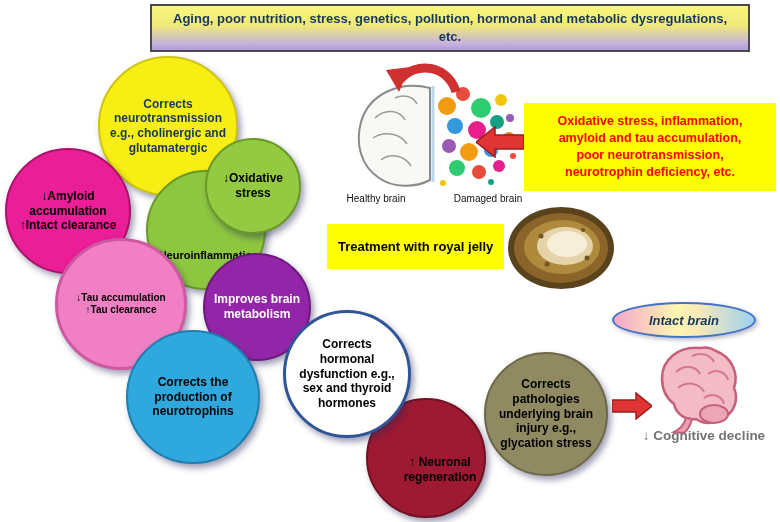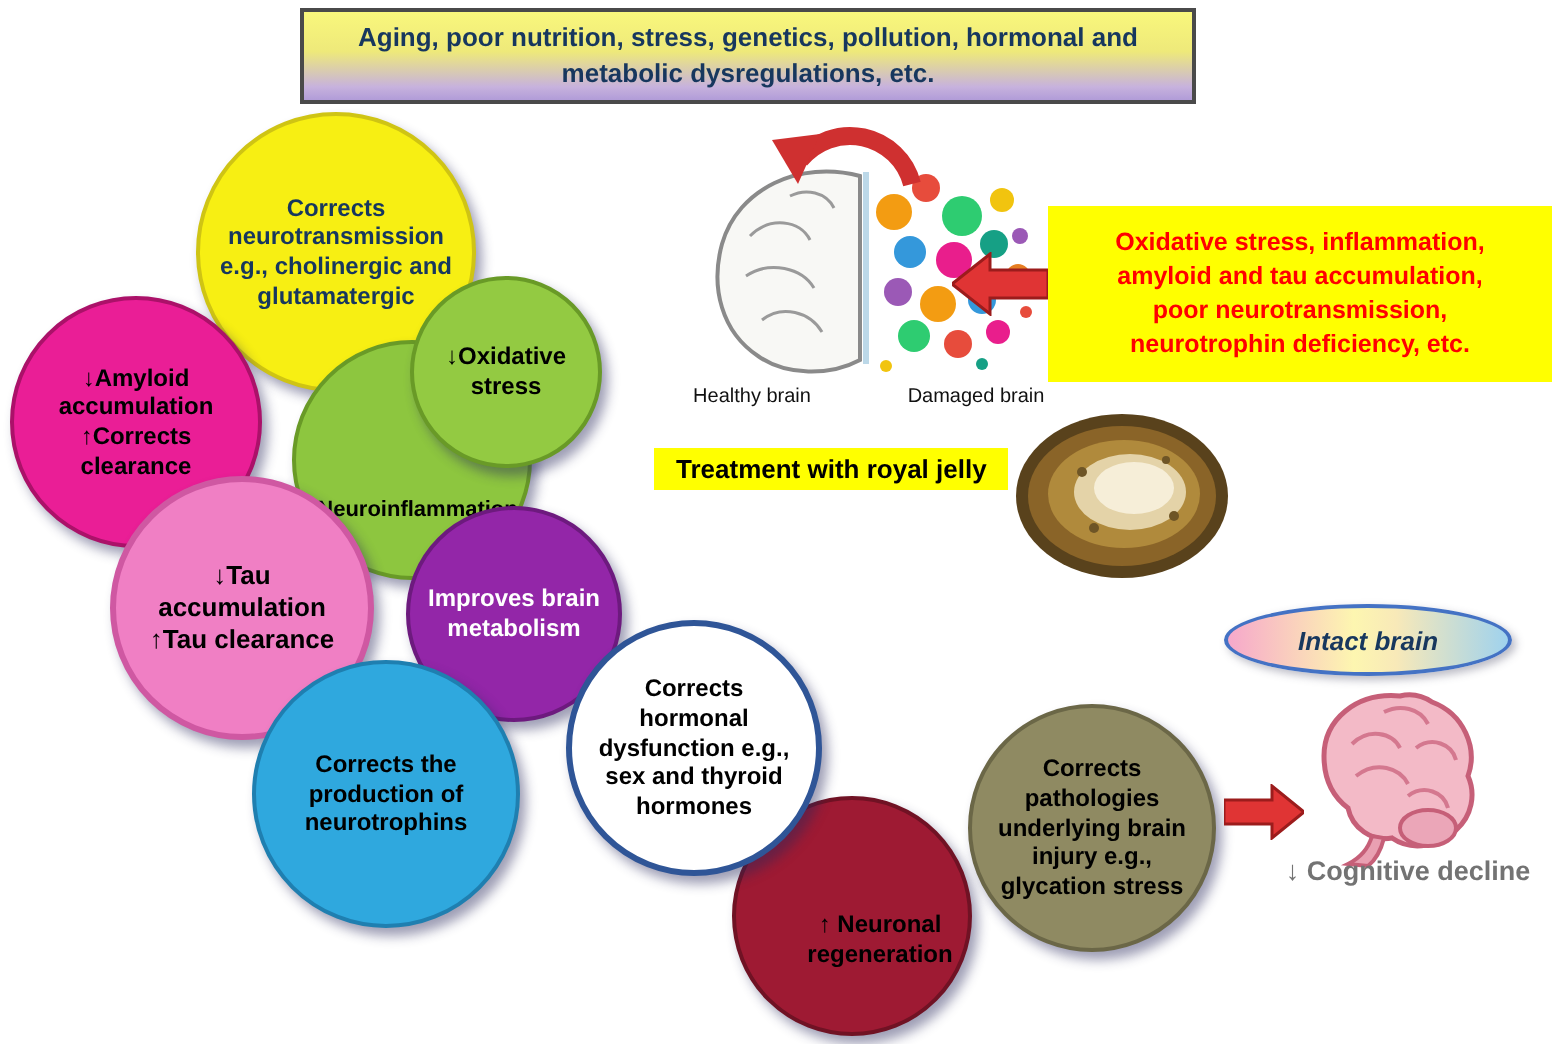--- a/index.html
+++ b/index.html
@@ -12,21 +12,21 @@
     width: 780px;
     height: 522px;
     background: #ffffff;
     overflow: hidden;
   }
 
   
   .banner {
     position: absolute;
     left: 150px; top: 4px;
-    width: 448px; height: 48px;
+    width: 600px; height: 48px;
     border: 2px solid #4a4a4a;
     background: linear-gradient(to bottom, #f9f77c 0%, #eee97a 45%, #c7b2dd 85%, #b19cd8 100%);
     display: flex; align-items: center; justify-content: center;
     text-align: center;
     color: #17375e;
     font-weight: bold;
     font-size: 13px;
     line-height: 1.35;
     padding: 2px 17px;
   }
@@ -42,21 +42,21 @@
     line-height: 1.22;
     color: #000;
     box-shadow: 3px 4px 6px rgba(40,40,90,0.45);
     padding: 8px;
   }
   .b-yellow   { left: 98px;  top: 56px;  width: 140px; height: 140px; background: #f7ef13; border: 2px solid #cfc414; color: #17375e; }
   .b-magenta  { left: 5px;   top: 148px; width: 126px; height: 126px; background: #ea1e96; border: 2px solid #ab1169; }
   .b-green-lg { left: 146px; top: 170px; width: 120px; height: 120px; background: #8dc63f; border: 2px solid #699a27; align-items: flex-end; padding-bottom: 26px; }
   .b-green-lg .lbl { white-space: nowrap; font-size: 11px; }
   .b-green-sm { left: 205px; top: 138px; width: 96px;  height: 96px;  background: #93ca42; border: 2px solid #699a27; }
-  .b-pink     { left: 55px;  top: 238px; width: 132px; height: 132px; background: #f07fc4; border: 3px solid #cf58a2; font-size: 13px; }
+  .b-pink     { left: 55px;  top: 238px; width: 132px; height: 132px; background: #f07fc4; border: 3px solid #cf58a2; font-size: 10px; }
   .b-purple   { left: 203px; top: 253px; width: 108px; height: 108px; background: #9326a8; border: 2px solid #6d1a7e; color: #ffffff; }
   .b-blue     { left: 126px; top: 330px; width: 134px; height: 134px; background: #2fa8de; border: 2px solid #1f7fb0; }
   .b-white    { left: 283px; top: 310px; width: 128px; height: 128px; background: #ffffff; border: 3px solid #2f5597; }
   .b-darkred  { left: 366px; top: 398px; width: 120px; height: 120px; background: #9e1a33; border: 2px solid #701224; padding: 34px 8px 10px 36px; }
   .b-olive    { left: 484px; top: 352px; width: 124px; height: 124px; background: #8f8a62; border: 2px solid #6b6747; }
 
   
   .brain-split { position: absolute; left: 345px; top: 78px; width: 180px; height: 122px; }
   .curved-arrow { position: absolute; left: 384px; top: 56px; width: 82px; height: 44px; }
   .half-label {
@@ -82,21 +82,21 @@
     padding: 4px 24px;
   }
 
   .treatment-label {
     position: absolute;
     left: 327px; top: 224px;
     background: #ffff00;
     color: #000;
     font-weight: bold;
     font-size: 13px;
-    padding: 3px 11px;
+    padding: 15px 11px;
   }
 
   .royal-jelly { position: absolute; left: 507px; top: 206px; width: 108px; height: 84px; }
 
   .intact-pill {
     position: absolute;
     left: 612px; top: 302px;
     width: 144px; height: 36px;
     border: 2px solid #4472c4;
     border-radius: 50%;
@@ -128,21 +128,21 @@
 <div id="canvas">
 
   <div class="banner">
     <span>Aging, poor nutrition, stress, genetics, pollution, hormonal and metabolic dysregulations, etc.</span>
   </div>
 
   <div class="bubble b-yellow">
     <span class="lbl">Corrects neurotransmission e.g., cholinergic and glutamatergic</span>
   </div>
   <div class="bubble b-magenta">
-    <span class="lbl">↓Amyloid accumulation ↑Corrects clearance</span>
+    <span class="lbl">↓Amyloid accumulation ↑Intact clearance</span>
   </div>
   <div class="bubble b-green-lg">
     <span class="lbl">↓Neuroinflammation</span>
   </div>
   <div class="bubble b-green-sm">
     <span class="lbl">↓Oxidative stress</span>
   </div>
   <div class="bubble b-pink">
     <span class="lbl">↓Tau accumulation ↑Tau clearance</span>
   </div>

